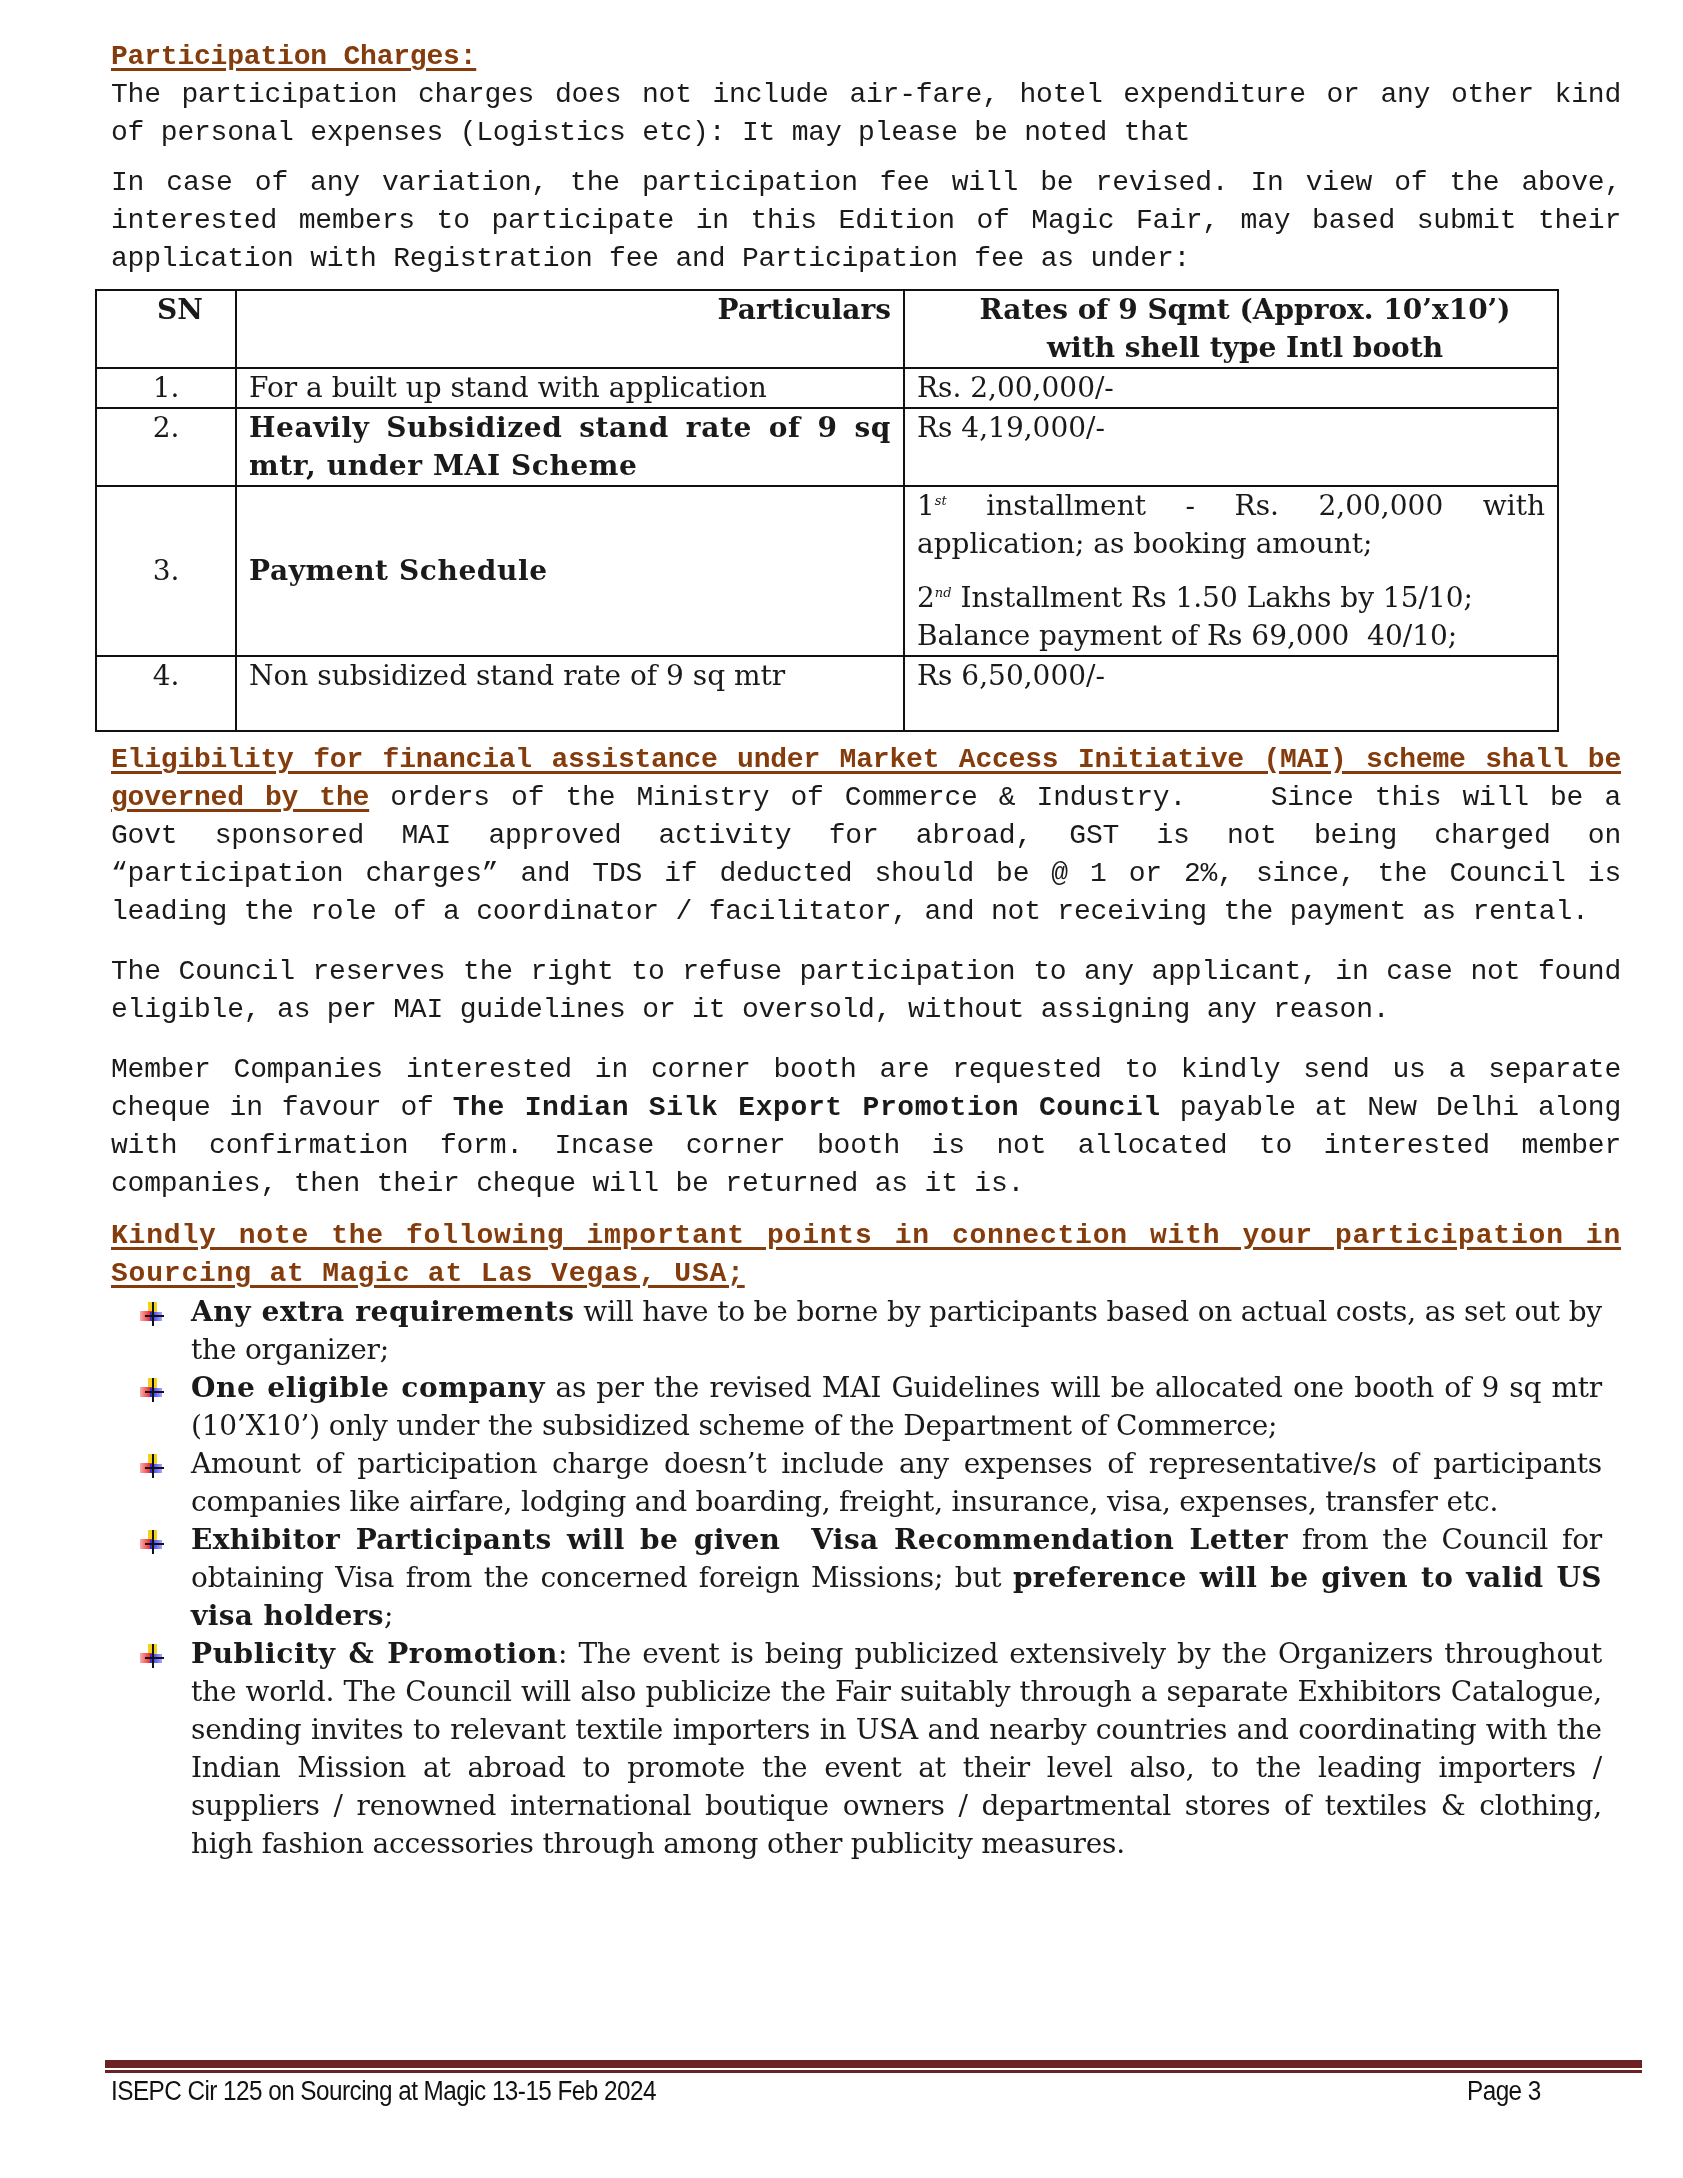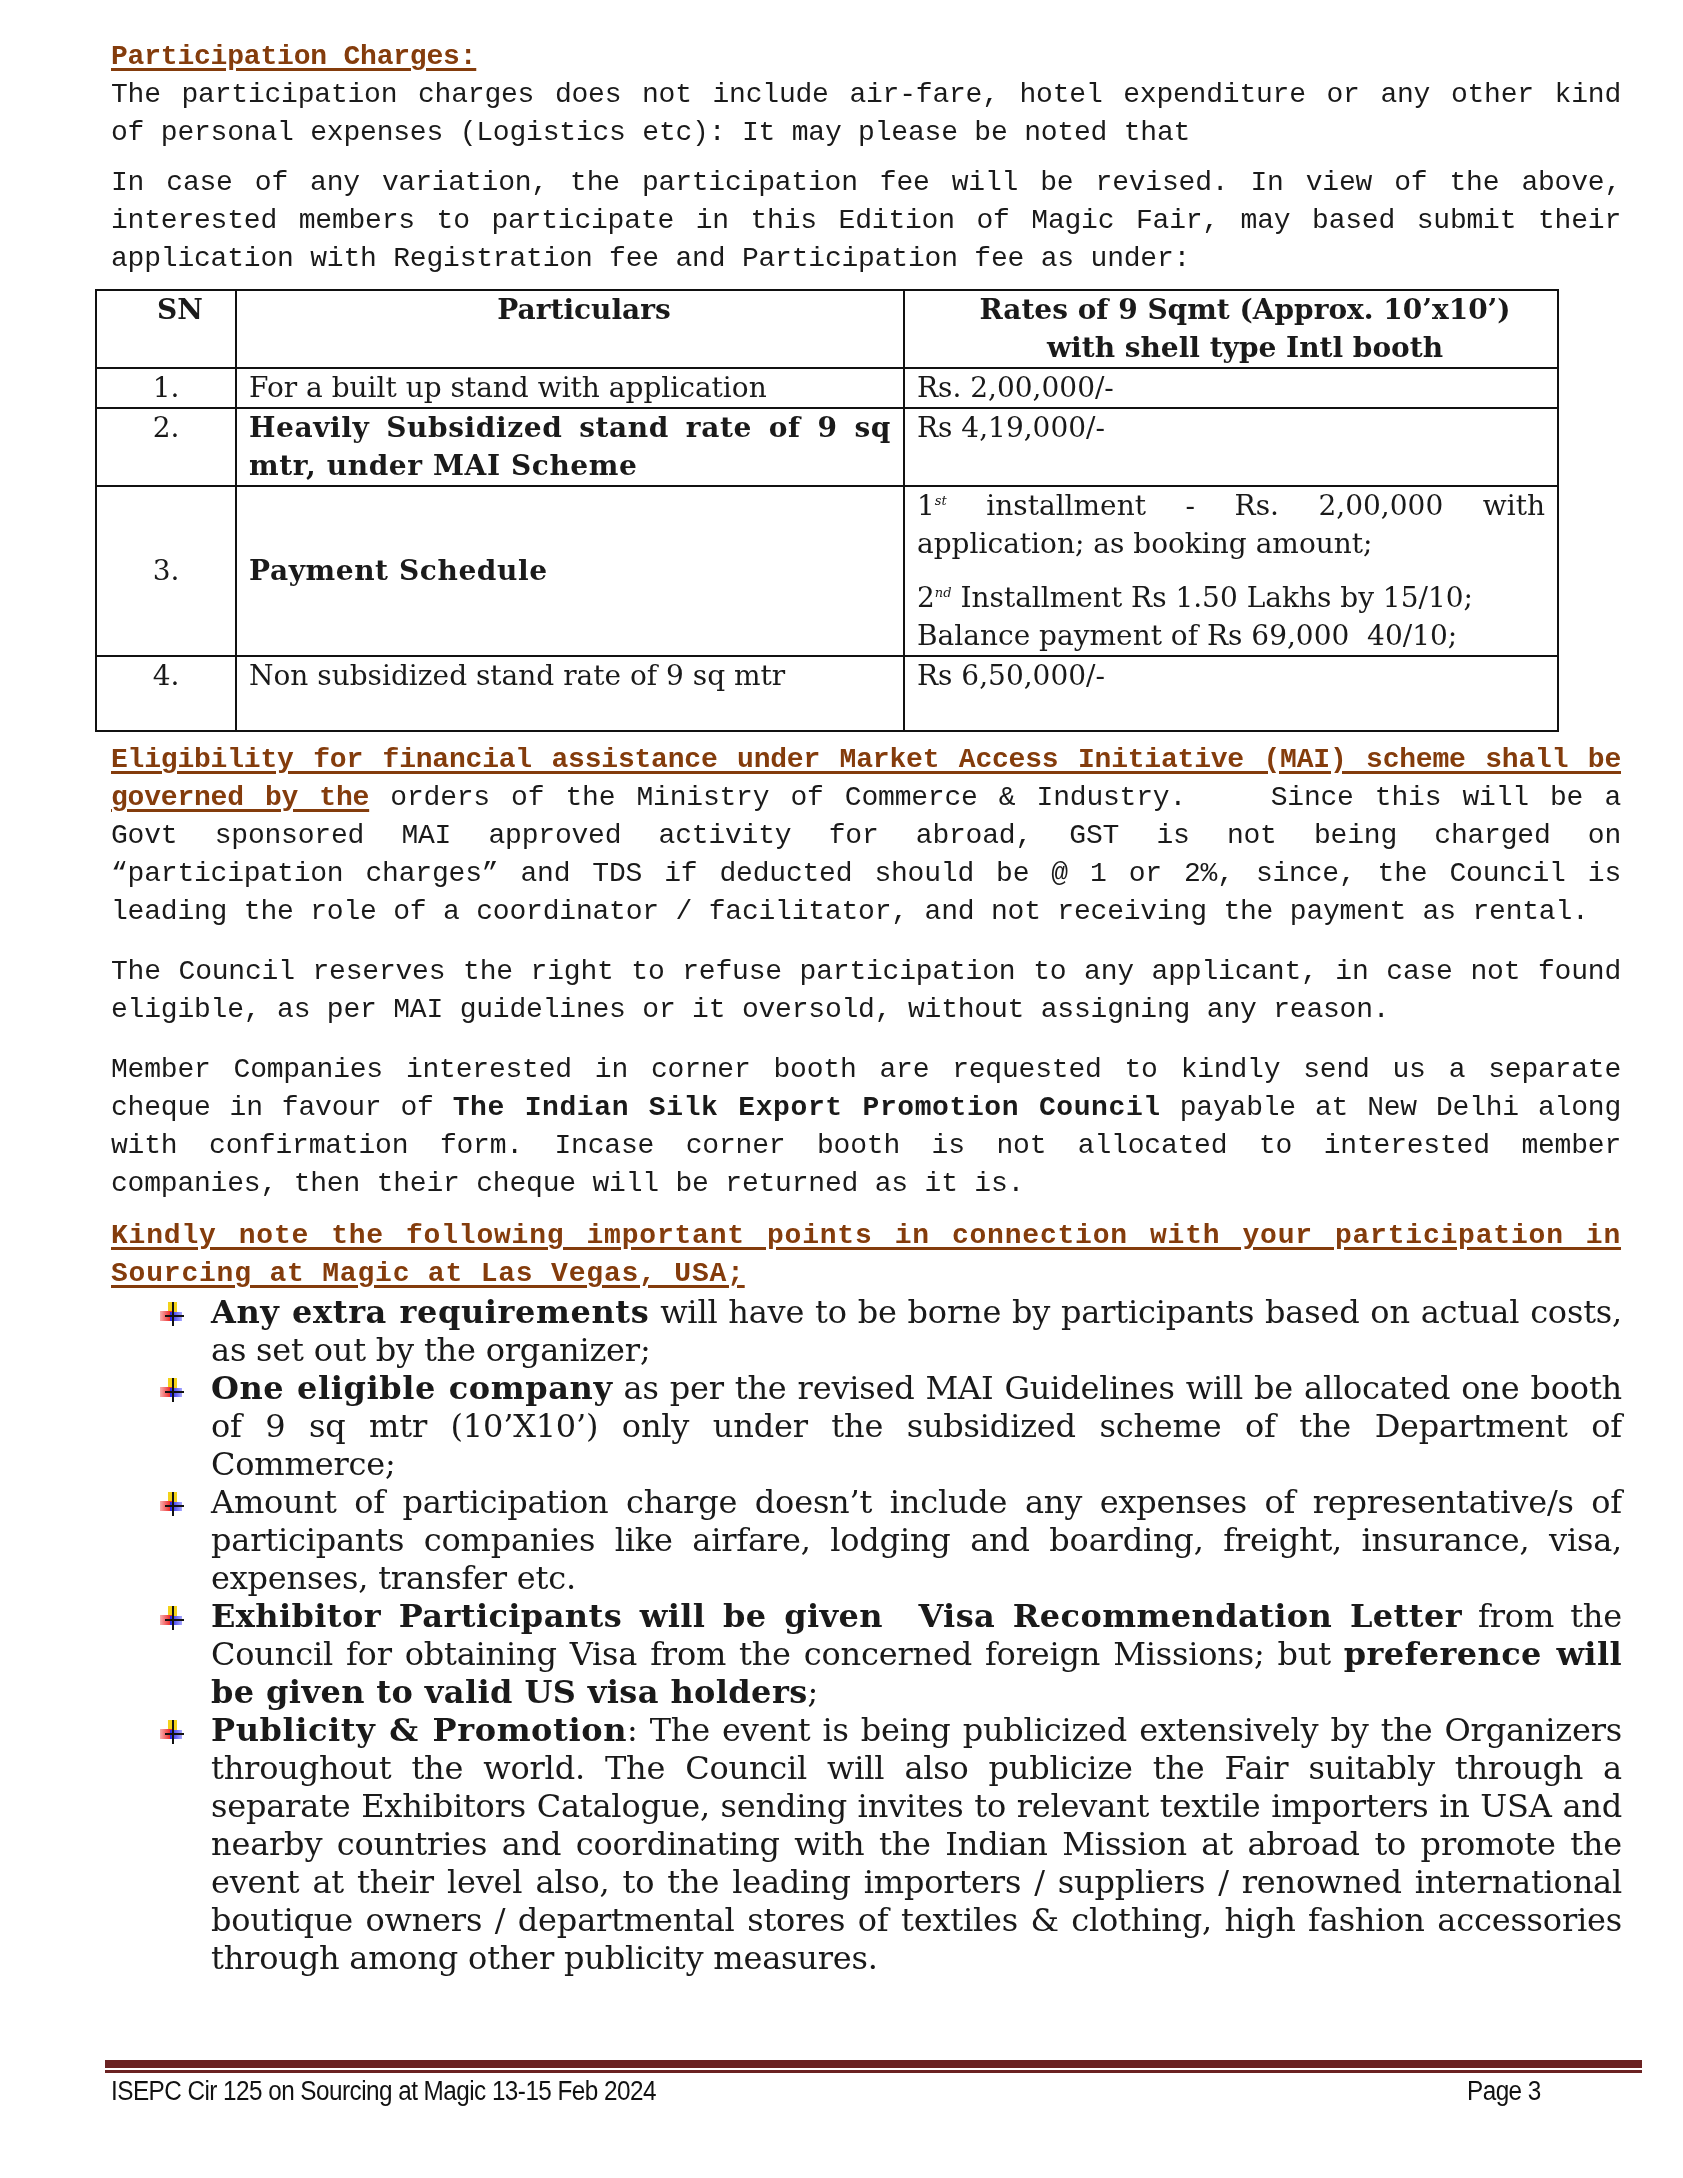--- a/index.html
+++ b/index.html
@@ -11,32 +11,32 @@
   .heading { color:#843c0c; font-weight:bold; text-decoration:underline; text-decoration-thickness:3px; text-underline-offset:4px; }
   b, .bold { font-weight:bold; }
   p { margin:0; }
   
   table.rates { position:absolute; left:95px; top:289px; width:1464px; border-collapse:collapse;
                 font-size:28px; line-height:38px; }
   table.rates td, table.rates th { border:2.5px solid #111; vertical-align:top; padding:0 12px 0 12px; }
   table.rates th { font-weight:bold; text-align:center; vertical-align:top; padding-top:0;padding-left:40px; }
   table.rates td.sn { text-align:center; }
   table.rates .c1 { width:86px; }
-  table.rates .c2 { width:614px; }
+  table.rates .c2 { width:614px;text-align:right; }
   table.rates .c3 { }
   .r-head { height:73px; }
   .r1 { height:39px; }
   .r2 { height:76px; }
   .r3 { height:160px; }
   .r4 { height:75px; }
   .mid { vertical-align:middle !important; }
   .just { text-align:justify; }
   sup { font-size:13px; line-height:0; vertical-align:super;font-style:italic; }
   
-  .bullets { position:absolute; left:160px; width:1462px; font-size:32px; line-height:38px; text-align:justify; letter-spacing:-0.2px; }
+  .bullets { position:absolute; left:140px; width:1462px; font-size:28px; line-height:38px; text-align:justify; letter-spacing:-0.2px; }
   .bullet { position:relative; padding-left:51px; }
   .bullet-icon { position:absolute; left:0; top:9px; width:26px; height:24px; }
   .bullet-icon .y { position:absolute; left:8px; top:0; width:9px; height:11px; background:#f3d21a; }
   .bullet-icon .r { position:absolute; left:0; top:9px; width:12px; height:10px; background:linear-gradient(90deg,#f8b0b0,#e33 80%); }
   .bullet-icon .bl { position:absolute; left:10px; top:10px; width:12px; height:9px; background:linear-gradient(90deg,#2222e8,#a8a8ff); }
   .bullet-icon .v { position:absolute; left:12px; top:0; width:2px; height:24px; background:#111; }
   .bullet-icon .h { position:absolute; left:5px; top:13px; width:19px; height:2px; background:#111; }
   
   .rule-thick { position:absolute; left:105px; width:1537px; top:2060px; height:8px; background:#6b2222; }
   .rule-thin { position:absolute; left:105px; width:1537px; top:2070px; height:3px; background:#6b2222; }

